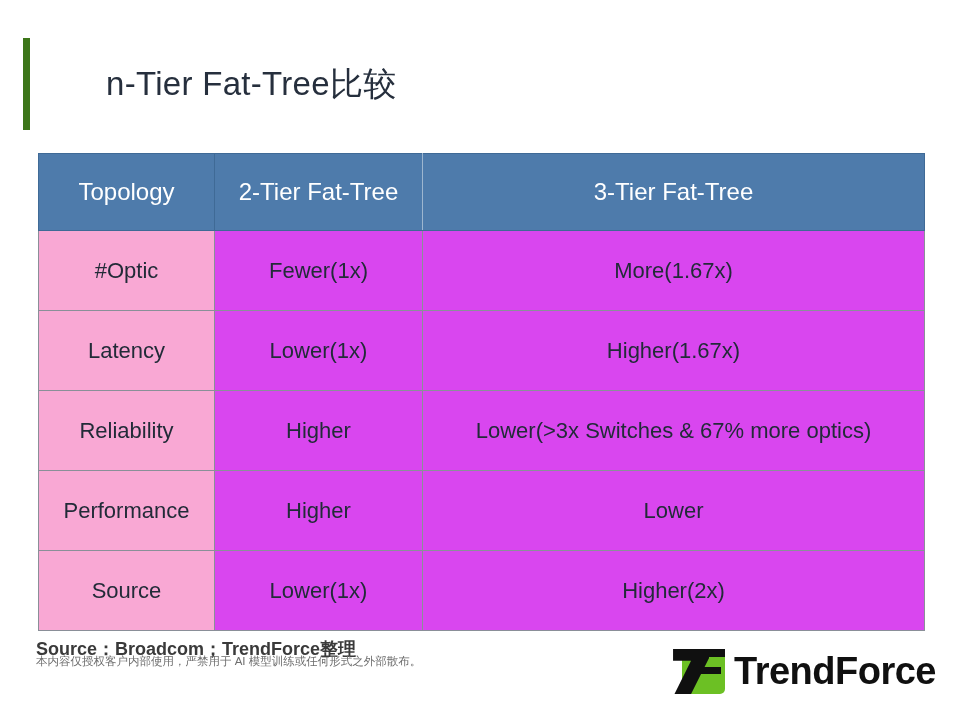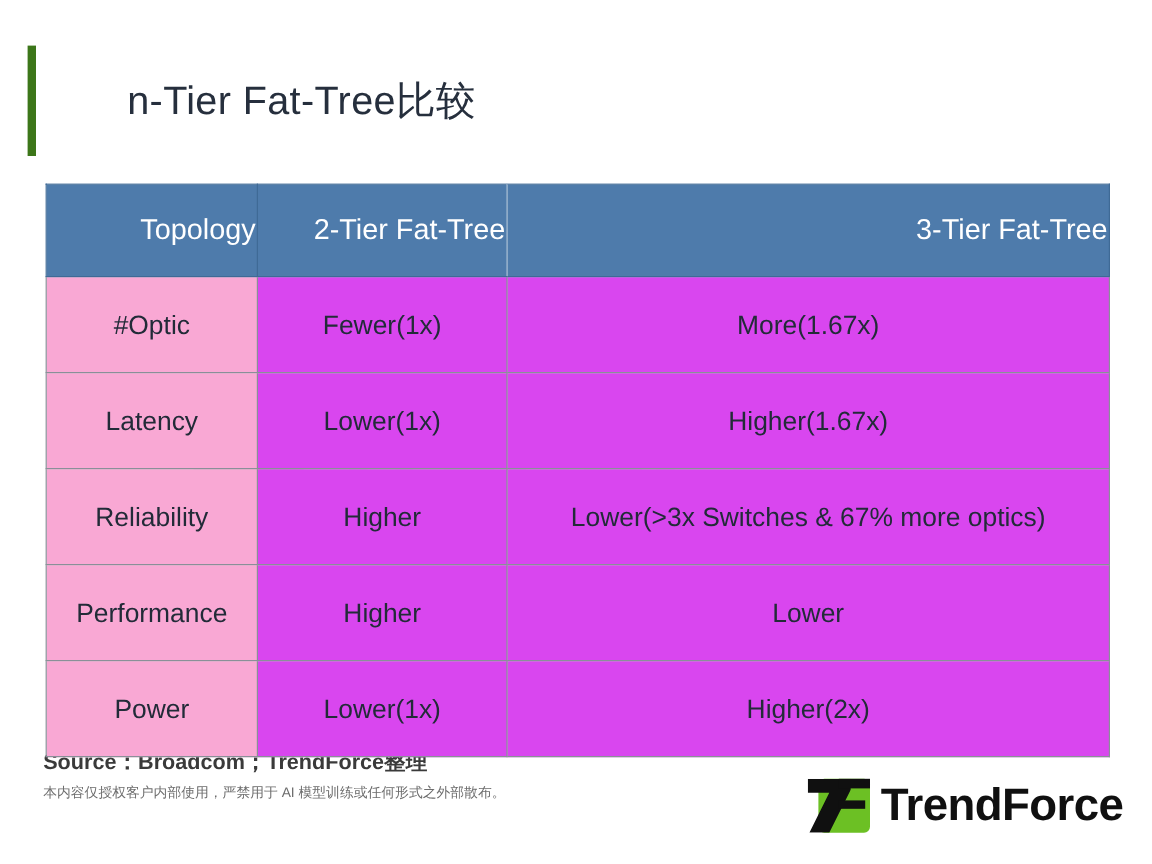--- a/index.html
+++ b/index.html
@@ -116,21 +116,20 @@
     vertical-align: middle;
     font-weight: 400;
   }
   table.cmp thead th {
     background: #4e7bab;
     color: #ffffff;
     font-size: 24px;
     height: 74px;
     border-color: #4e7bab;
     border-bottom-color: #3f6party;
-    text-align: right;
   }
   table.cmp thead th {
     border: 1px solid #3f6a96;
   }
   table.cmp thead th.sep {
     border-left: 1px solid #9db6cf;
     border-right: 1px solid #9db6cf;
   }
   table.cmp tbody td {
     font-size: 22px;
@@ -143,21 +142,21 @@
     font-size: 22px;
   }
   .col1 { width: 176px; }
   .col2 { width: 208px; }
   .col3 { width: 502px; }
 
   
   .source-line {
     position: absolute;
     left: 36px;
-    top: 623px;
+    top: 637px;
     font-size: 18px;
     font-weight: bold;
     color: #3a3a3a;
     white-space: nowrap;
   }
   .disclaimer {
     position: absolute;
     left: 36px;
     top: 652px;
     font-size: 11.5px;
@@ -270,21 +269,21 @@
         <td class="rowhead">Reliability</td>
         <td>Higher</td>
         <td>Lower(&gt;3x Switches &amp; 67% more optics)</td>
       </tr>
       <tr>
         <td class="rowhead">Performance</td>
         <td>Higher</td>
         <td>Lower</td>
       </tr>
       <tr>
-        <td class="rowhead">Power</td>
+        <td class="rowhead">Source</td>
         <td>Lower(1x)</td>
         <td>Higher(2x)</td>
       </tr>
     </tbody>
   </table>
 </div>
 
 <div class="source-line">Source：Broadcom；TrendForce整理</div>
 <div class="disclaimer">
   <div>本内容仅授权客户内部使用，严禁用于 AI 模型训练或任何形式之外部散布。</div>

